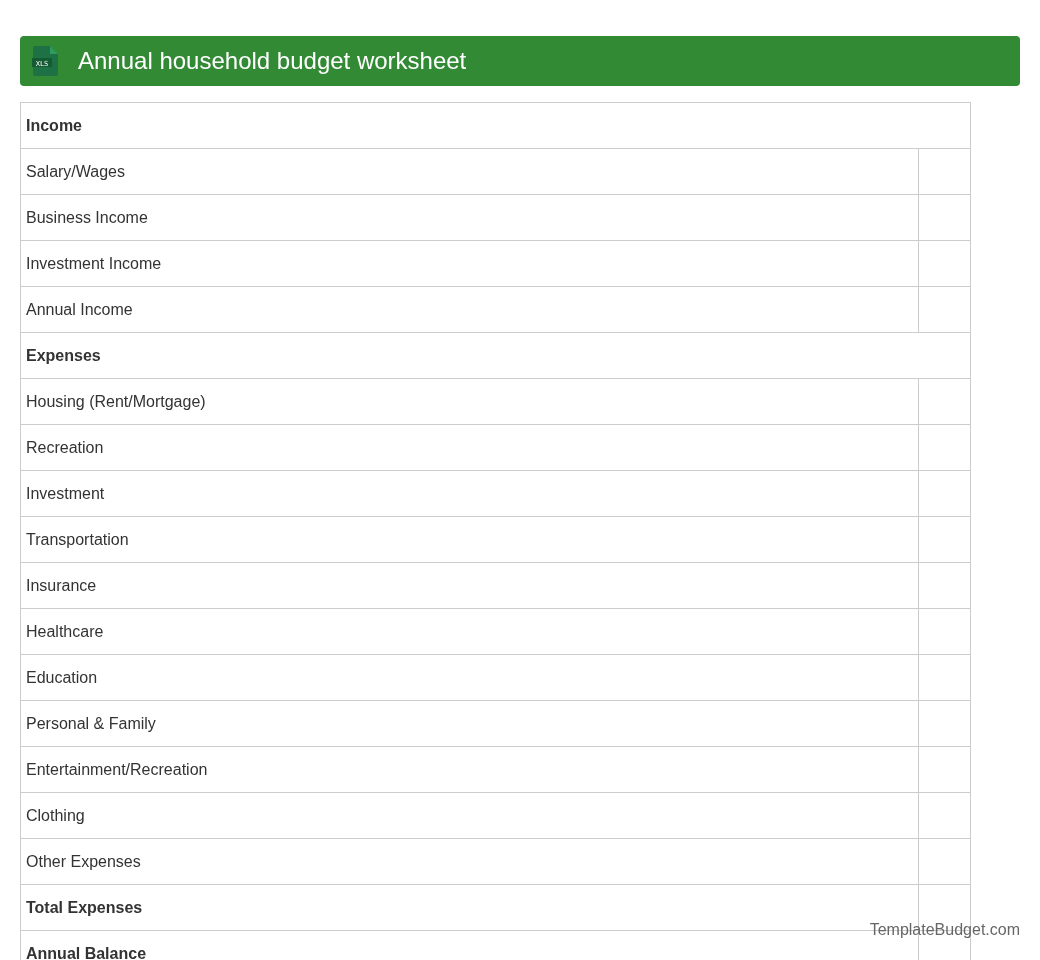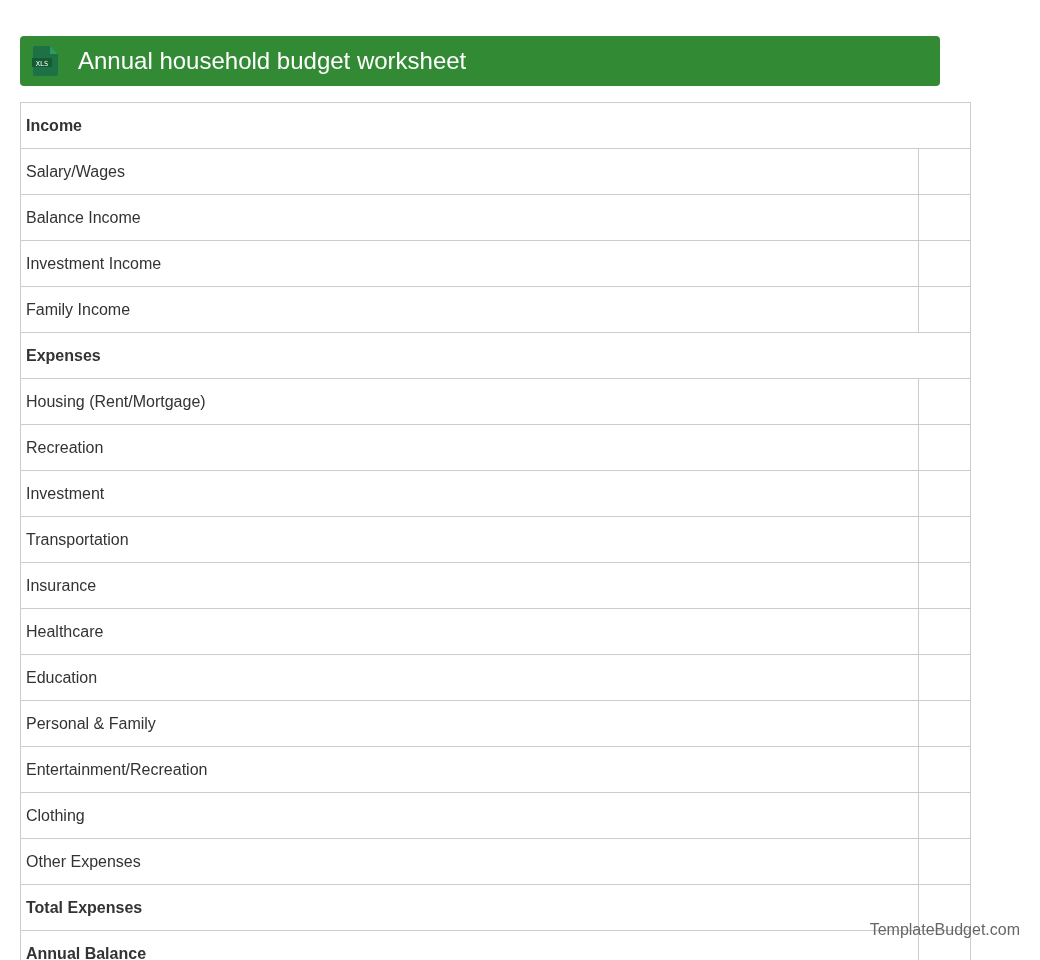--- a/index.html
+++ b/index.html
@@ -2,21 +2,21 @@
 <html><head>
 <meta charset="utf-8">
 <style>
   html, body { margin: 0; padding: 0; background: #ffffff; }
   body {
     width: 1040px; height: 960px; position: relative; overflow: hidden;
     font-family: "Liberation Sans", "DejaVu Sans", sans-serif;
     color: #333333;
   }
   .header {
-    position: absolute; left: 20px; top: 36px; width: 920px; height: 50px;
+    position: absolute; left: 20px; top: 36px; width: 1000px; height: 50px;
     background: #338a35; border-radius: 4px;
     display: flex; align-items: center; box-sizing: border-box;
   }
   .file-icon {
     position: absolute; left: 12px; top: 10px; width: 26px; height: 30px;
   }
   .title {
     position: absolute; left: 58px; top: 0; height: 50px; line-height: 50px;
     font-size: 24px; color: #ffffff; white-space: nowrap;
   }
@@ -57,29 +57,29 @@
     </colgroup>
   <tbody>
     <tr>
       <td class="bold" colspan="2">Income</td>
     </tr>
     <tr>
       <td>Salary/Wages</td>
       <td class="value"></td>
     </tr>
     <tr>
-      <td>Balance Income</td>
+      <td>Business Income</td>
       <td class="value"></td>
     </tr>
     <tr>
       <td>Investment Income</td>
       <td class="value"></td>
     </tr>
     <tr>
-      <td>Family Income</td>
+      <td>Annual Income</td>
       <td class="value"></td>
     </tr>
     <tr>
       <td class="bold" colspan="2">Expenses</td>
     </tr>
     <tr>
       <td>Housing (Rent/Mortgage)</td>
       <td class="value"></td>
     </tr>
     <tr>

